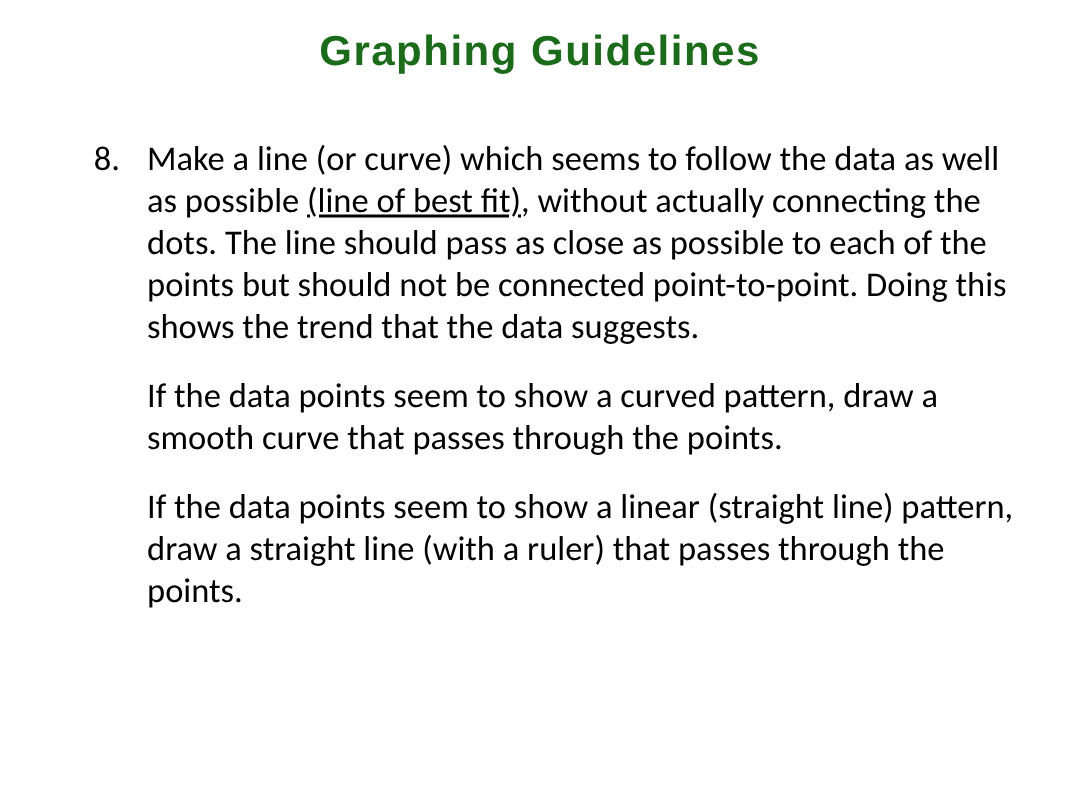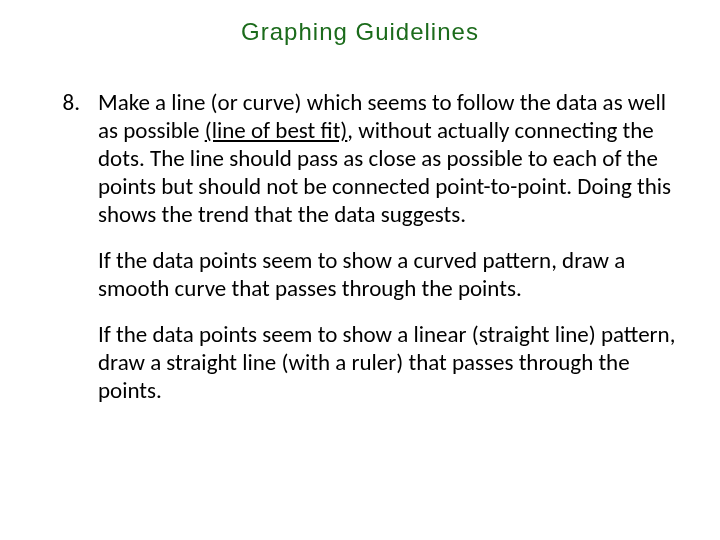--- a/index.html
+++ b/index.html
@@ -5,23 +5,23 @@
   * { margin: 0; padding: 0; box-sizing: border-box; }
   html, body { width: 720px; height: 540px; }
   body {
     background: #ffffff;
     font-family: Calibri, "Segoe UI", Arial, sans-serif;
     padding: 18px 40px 30px 40px;
   }
   .title {
     text-align: center;
     font-family: Impact, "Arial Black", sans-serif;
-    font-weight: 400;
+    font-weight: 700;
     letter-spacing: 1px;
-    font-size: 24px;
+    font-size: 28px;
     color: #1b6b1b;
     margin-bottom: 42px;
     font-stretch: condensed;
   }
   .item {
     display: flex;
     align-items: flex-start;
     font-size: 23px;
     line-height: 1.22;
     color: #000;

